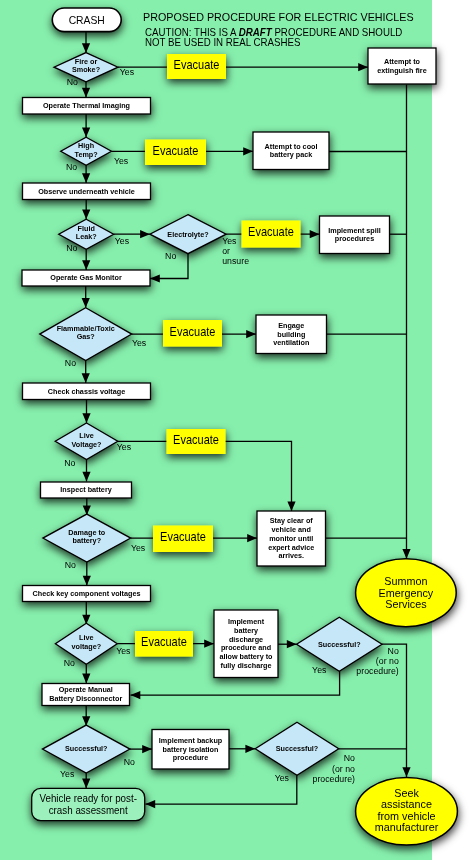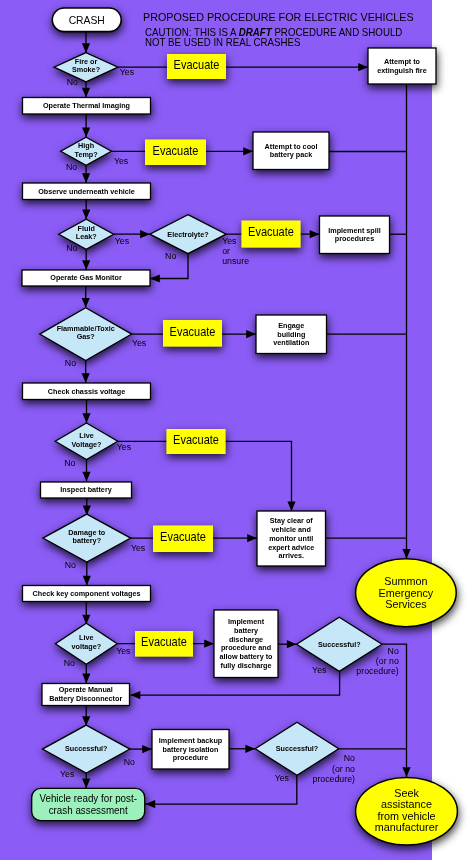--- a/index.html
+++ b/index.html
@@ -1,20 +1,20 @@
 <!DOCTYPE html>
 <html><head>
 <meta charset="utf-8">
 <title>Proposed Procedure for Electric Vehicles</title>
 <style>
   html,body{margin:0;padding:0;background:#fff;}
   body{width:469px;height:860px;overflow:hidden;
        font-family:"Liberation Sans","DejaVu Sans",sans-serif;
        -webkit-font-smoothing:antialiased;}
-  #stage{position:relative;width:432px;height:860px;background:#8b5cf6;text-decoration:underline;}
+  #stage{position:relative;width:432px;height:860px;background:#86efac;text-decoration:underline;}
   svg#chart{position:absolute;left:0;top:0;width:469px;height:860px;}
   .hdr{position:absolute;color:#000;font-size:11.5px;white-space:nowrap;transform:scaleX(0.935);transform-origin:0% 50%;}
   .hdr b{font-weight:bold;font-style:italic;}
   text.cond{transform:scaleX(0.915);transform-origin:50% 50%;transform-box:fill-box;}
   text.wide{transform:scaleX(0.925);transform-origin:50% 50%;transform-box:fill-box;}
   text.wide.l{transform-origin:0% 50%;}
   text.wide.r{transform-origin:100% 50%;}
 </style>
 </head>
 <body>

